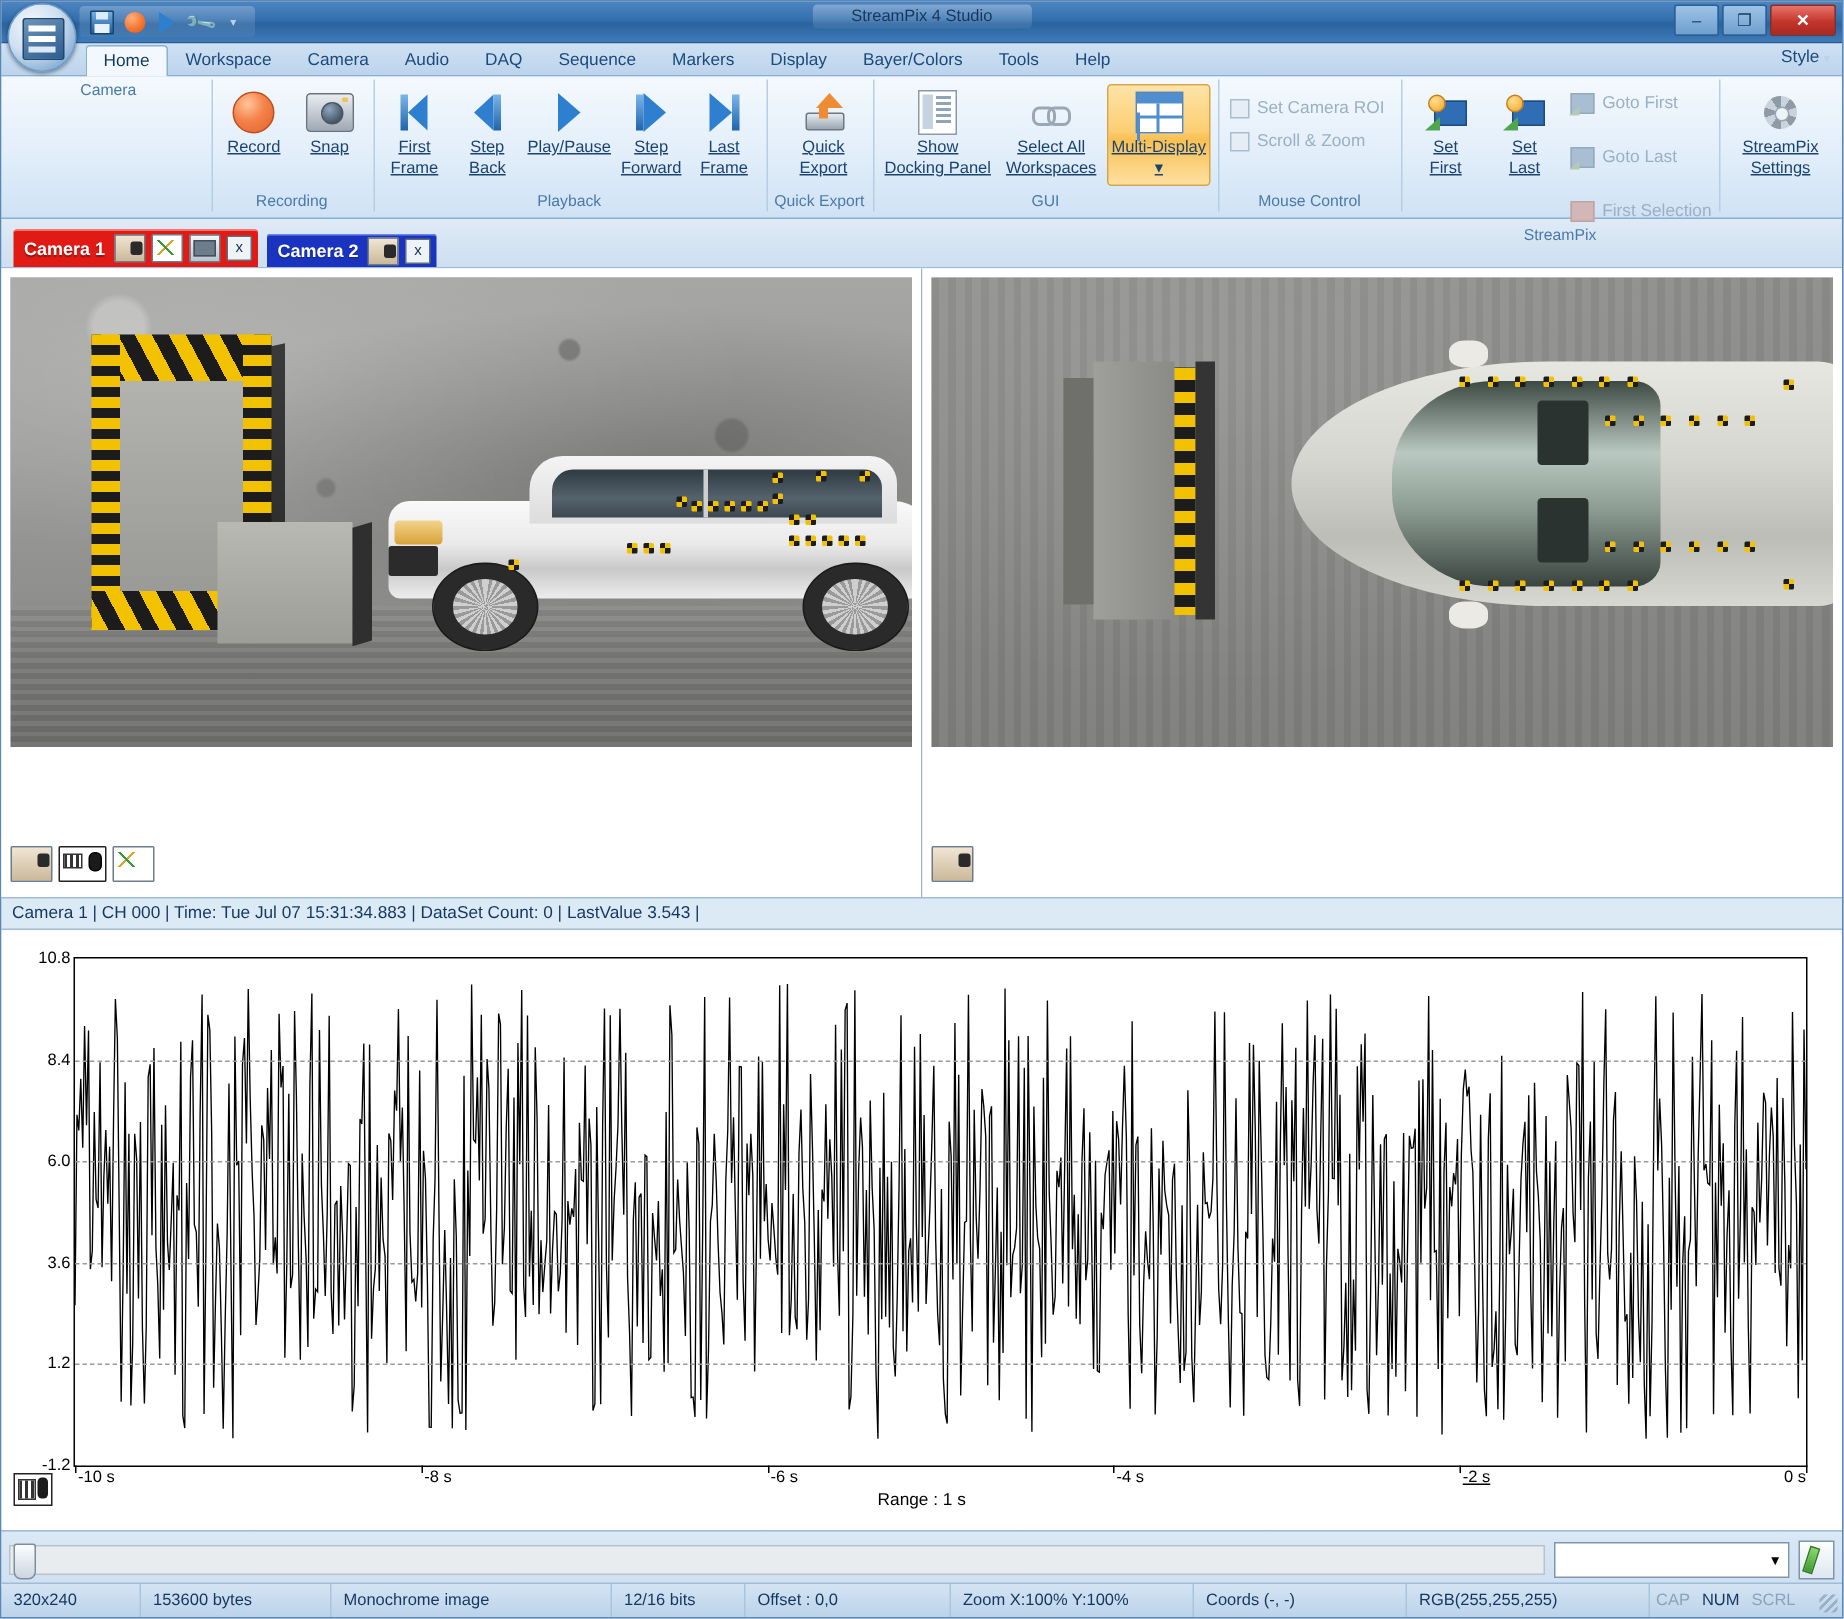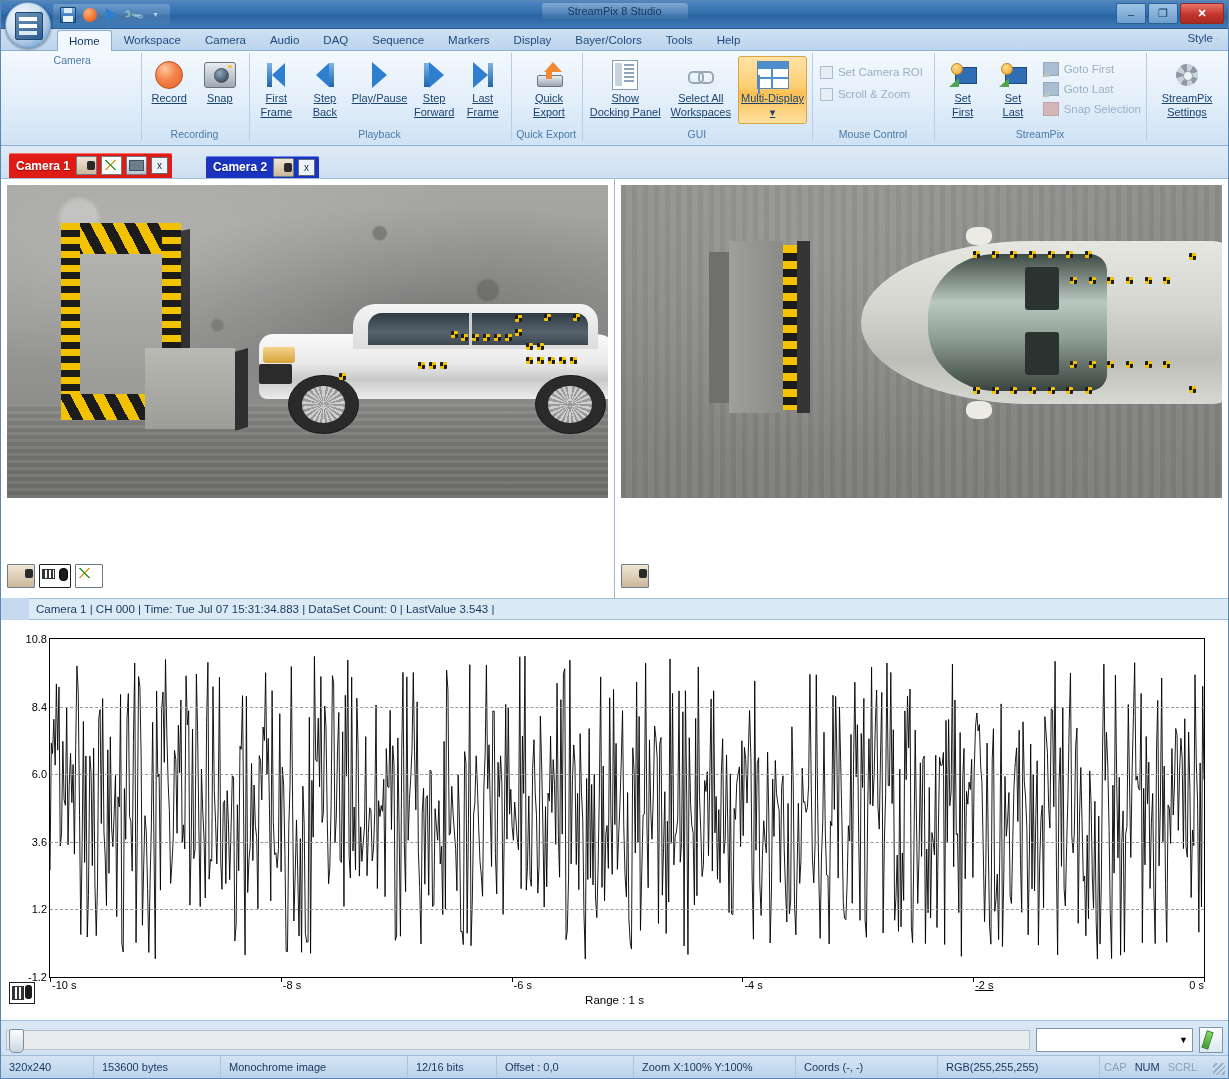--- a/index.html
+++ b/index.html
@@ -184,21 +184,21 @@
   .camtabs{
     height:32px;background:linear-gradient(180deg,#dfeaf6,#cddff0);
     display:flex;align-items:flex-end;padding-left:8px;gap:6px;
     border-bottom:1px solid #9fbcd8;
   }
   .camtab{
     display:flex;align-items:center;gap:4px;height:25px;padding:0 4px 0 7px;
     border-radius:2px 2px 0 0;color:#fff;font-size:12px;font-weight:bold;cursor:pointer;
   }
   .camtab.red{background:#e01b15;box-shadow:inset 0 1px 0 #ff6e65;}
-  .camtab.blue{background:#1a34c0;box-shadow:inset 0 1px 0 #6f85ef;height:22px;margin-bottom:0;margin-left:28px;}
+  .camtab.blue{background:#1a34c0;box-shadow:inset 0 1px 0 #6f85ef;height:22px;margin-bottom:0;}
   .camtab .tname{padding-right:2px;text-shadow:0 1px 1px rgba(0,0,0,.35);}
   .mini{
     width:19px;height:17px;background:#e8eef4;border:1px solid #6d7c89;border-radius:1px;
     position:relative;flex:none;
   }
   .mini.camico{background:linear-gradient(180deg,#f0e6d4,#cbb89a);}
   .mini.camico:after{content:"";position:absolute;right:1px;top:4px;width:8px;height:9px;border-radius:2px;background:#2a2a2a;}
   .mini.graphico{background:#fff;}
   .mini.graphico:after{content:"";position:absolute;left:2px;top:3px;width:13px;height:10px;
     background:linear-gradient(45deg,transparent 45%,#3a9b3a 45% 55%,transparent 55%),
@@ -302,21 +302,21 @@
   .topcar .hull{position:absolute;inset:0;border-radius:46% 6% 6% 46%/50% 10% 10% 50%;
     background:linear-gradient(180deg,#e7e7e2 0%,#d6d6d0 40%,#bdbdb7 72%,#d8d8d2 100%);}
   .topcar .cabin{position:absolute;left:18%;right:34%;top:8%;bottom:8%;border-radius:38% 10% 10% 38%/46% 12% 12% 46%;
     background:linear-gradient(180deg,#3d4a44 0%,#b9c8c0 35%,#8d9d94 62%,#3a443f 100%);}
   .topcar .seat{position:absolute;left:44%;width:9%;height:26%;background:#2a3330;border-radius:3px;}
   .topcar .mirror{position:absolute;width:7%;height:11%;background:#eceae4;border-radius:40%;}
 
   
   .infobar{
     height:20px;background:#dceaf6;border-top:1px solid #9fbcd8;border-bottom:1px solid #9fbcd8;
-    display:flex;align-items:center;padding-left:7px;font-size:11.5px;color:#13385f;margin-left:28px;
+    display:flex;align-items:center;padding-left:7px;font-size:11.5px;color:#13385f;
   }
 
   
   .chartwrap{position:relative;height:400px;background:#fff;}
   .chart-title{position:absolute;left:0;right:0;top:3px;text-align:center;font-size:11.5px;color:#000;}
   .plot{position:absolute;left:48px;top:18px;right:23px;bottom:42px;border:1px solid #000;}
   .ytick{position:absolute;right:100%;margin-right:3px;transform:translateY(-50%);
     font-size:11px;color:#000;white-space:nowrap;}
   .gline{position:absolute;left:0;right:0;border-top:1px dashed #9a9a9a;}
   .xtick{position:absolute;top:100%;font-size:11px;color:#000;white-space:nowrap;padding-top:2px;}
@@ -373,21 +373,21 @@
           <span class="ic-play"></span>
         </div>
       <div class="qat-btn">
           <span class="ic-wrench">🔧</span>
         </div>
       <div class="qat-btn">
           <span class="ic-caret">▾</span>
         </div>
     </div>
 
-    <div class="wtitle-bg">StreamPix 8 Studio</div>
+    <div class="wtitle-bg">StreamPix 4 Studio</div>
 
     <div class="wbtns">
       <div class="wbtn">–</div>
       <div class="wbtn">❐</div>
       <div class="wbtn close">✕</div>
     </div>
   </div>
 
   <div class="tabbar">
     <div class="tab active">Home</div>
@@ -555,32 +555,32 @@
         </div>
         <div class="bigbtn">
           <span class="bigico">
               <span class="i-setmark">
                 <i></i>
               </span>
             </span>
           <span class="lbl">Set</span>
           <span class="lbl">Last</span>
         </div>
-        <div style="display:flex;flex-direction:column;gap:2px;padding-top:4px">
+        <div style="display:flex;flex-direction:column;gap:18px;padding-top:4px">
           <div class="chk-row">
             <span class="i-goto dis"></span>
             <span class="smalllbl dis">Goto First</span>
           </div>
           <div class="chk-row">
             <span class="i-goto dis"></span>
             <span class="smalllbl dis">Goto Last</span>
           </div>
           <div class="chk-row">
             <span class="i-clear dis"></span>
-            <span class="smalllbl dis">Snap Selection</span>
+            <span class="smalllbl dis">First Selection</span>
           </div>
         </div>
       </div>
       <div class="rgroup-title">StreamPix</div>
     </div>
 
     <div class="rgroup" style="width:76px">
       <div class="rgroup-body" style="justify-content:center">
         <div class="bigbtn" style="width:70px">
           <span class="bigico">

